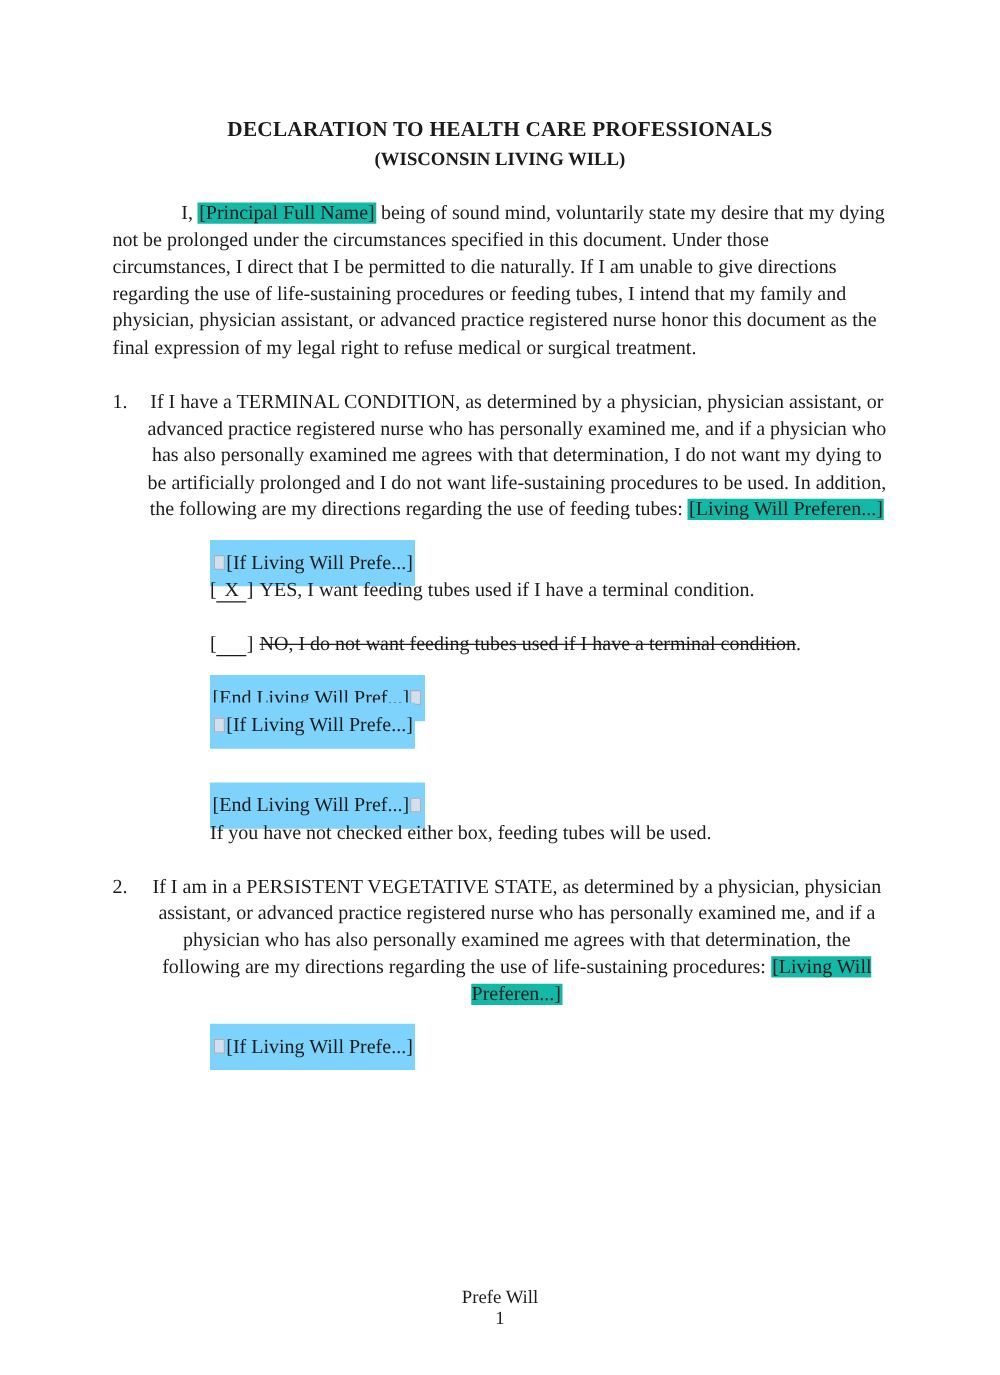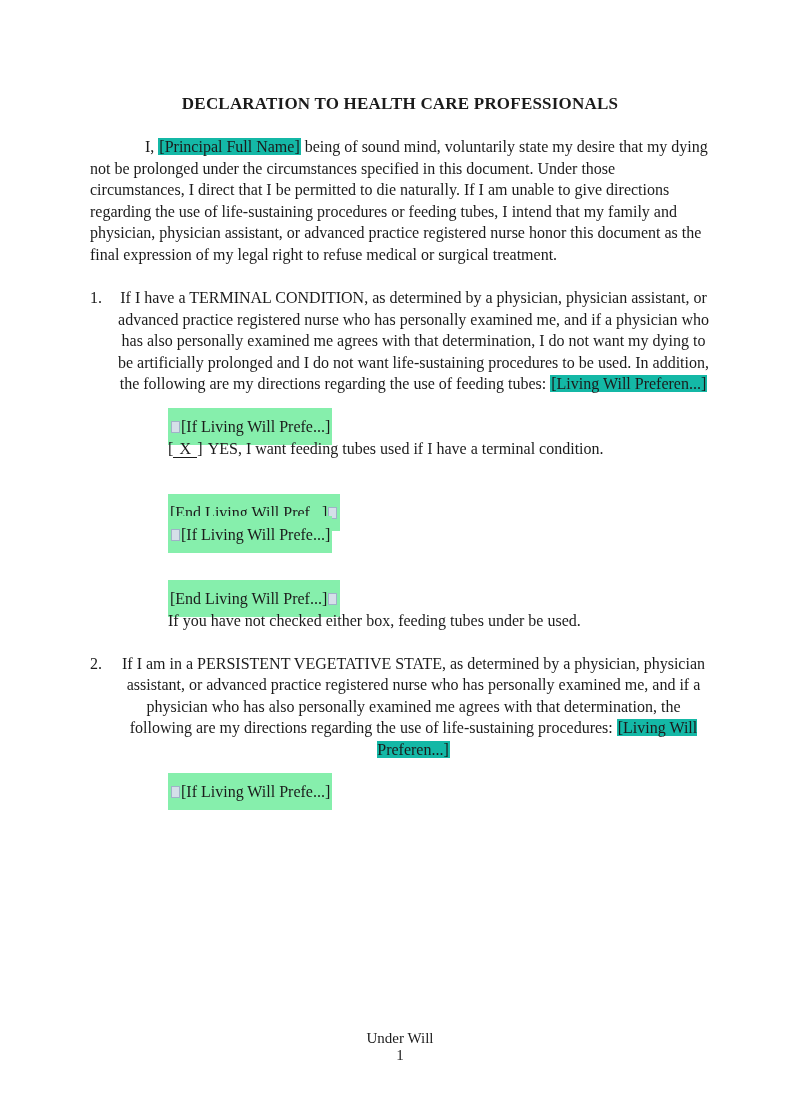--- a/index.html
+++ b/index.html
@@ -26,21 +26,21 @@
   .list-item { display:flex; margin-top:22px; }
   .list-num { width:27px; flex:0 0 27px; }
   .list-body { flex:1;text-align:center; }
 
   .sub { margin-left:78px; margin-top:21px; }
   .tagline { line-height:22px; }
   .cbline  { line-height:22px; }
   .spacer  { height:21px; }
 
   .hl-yellow { background:#14b8a6; padding:0 1px; }
-  .hl-gray   { background:#86efac; padding:10px 2px; }
+  .hl-gray   { background:#7dd3fc; padding:10px 2px; }
 
   .ccbox {
     display:inline-block;
     width:9px; height:12px;
     background:#d5dfe9;
     border:1px solid #9fb2c8;
     vertical-align:-1px;
     margin:0 1px;
   }
 
@@ -65,20 +65,21 @@
   }
 </style>
 </head>
 <body>
 
 <div class="page">
   <div class="doc">
 
     <div class="title">
       <div class="title-line1">DECLARATION TO HEALTH CARE PROFESSIONALS</div>
+      <div class="title-line2">(WISCONSIN LIVING WILL)</div>
     </div>
 
     <p class="intro"><span>I, </span><span class="hl-yellow">[Principal Full Name]</span><span> being of sound mind, voluntarily state my desire that my dying not be prolonged under the circumstances specified in this document. Under those circumstances, I direct that I be permitted to die naturally. If I am unable to give directions regarding the use of life-sustaining procedures or feeding tubes, I intend that my family and physician, physician assistant, or advanced practice registered nurse honor this document as the final expression of my legal right to refuse medical or surgical treatment.</span></p>
 
     <div class="list-item">
       <div class="list-num">1.</div>
       <div class="list-body"><span>If I have a TERMINAL CONDITION, as determined by a physician, physician assistant, or advanced practice registered nurse who has personally examined me, and if a physician who has also personally examined me agrees with that determination, I do not want my dying to be artificially prolonged and I do not want life-sustaining procedures to be used. In addition, the following are my directions regarding the use of feeding tubes: </span><span class="hl-yellow">[Living Will Preferen...]</span></div>
     </div>
 
     <div class="sub">
@@ -86,20 +87,23 @@
       <div class="tagline">
         <span class="hl-gray"><span class="ccbox"></span><span>[If Living Will Prefe...]</span></span>
       </div>
 
       <div class="cbline">
         <span class="cb"><span>[</span><span class="mark"> X </span><span>]</span></span><span>YES, I want feeding tubes used if I have a terminal condition.</span>
       </div>
 
       <div class="spacer"></div>
 
+      <div class="cbline">
+        <span class="cb"><span>[</span><span class="mark">    </span><span>]</span></span><span class="strike">NO, I do not want feeding tubes used if I have a terminal condition</span><span>.</span>
+      </div>
 
       <div class="spacer"></div>
 
       <div class="tagline">
         <span class="hl-gray"><span>[End Living Will Pref...]</span><span class="ccbox"></span></span>
       </div>
 
       <div class="tagline">
         <span class="hl-gray"><span class="ccbox"></span><span>[If Living Will Prefe...]</span></span>
       </div>
@@ -107,34 +111,34 @@
 
       <div class="spacer"></div>
 
 
       <div class="spacer"></div>
 
       <div class="tagline">
         <span class="hl-gray"><span>[End Living Will Pref...]</span><span class="ccbox"></span></span>
       </div>
 
-      <div class="cbline">If you have not checked either box, feeding tubes under be used.</div>
+      <div class="cbline">If you have not checked either box, feeding tubes will be used.</div>
     </div>
 
     <div class="list-item" style="margin-top:21px;">
       <div class="list-num">2.</div>
       <div class="list-body"><span>If I am in a PERSISTENT VEGETATIVE STATE, as determined by a physician, physician assistant, or advanced practice registered nurse who has personally examined me, and if a physician who has also personally examined me agrees with that determination, the following are my directions regarding the use of life-sustaining procedures: </span><span class="hl-yellow">[Living Will Preferen...]</span></div>
     </div>
 
     <div class="sub">
       <div class="tagline">
         <span class="hl-gray"><span class="ccbox"></span><span>[If Living Will Prefe...]</span></span>
       </div>
 
     </div>
 
   </div>
 
   <div class="footer">
-    <div>Under Will</div>
+    <div>Prefe Will</div>
     <div>1</div>
   </div>
 </div>
 
 </body></html>

